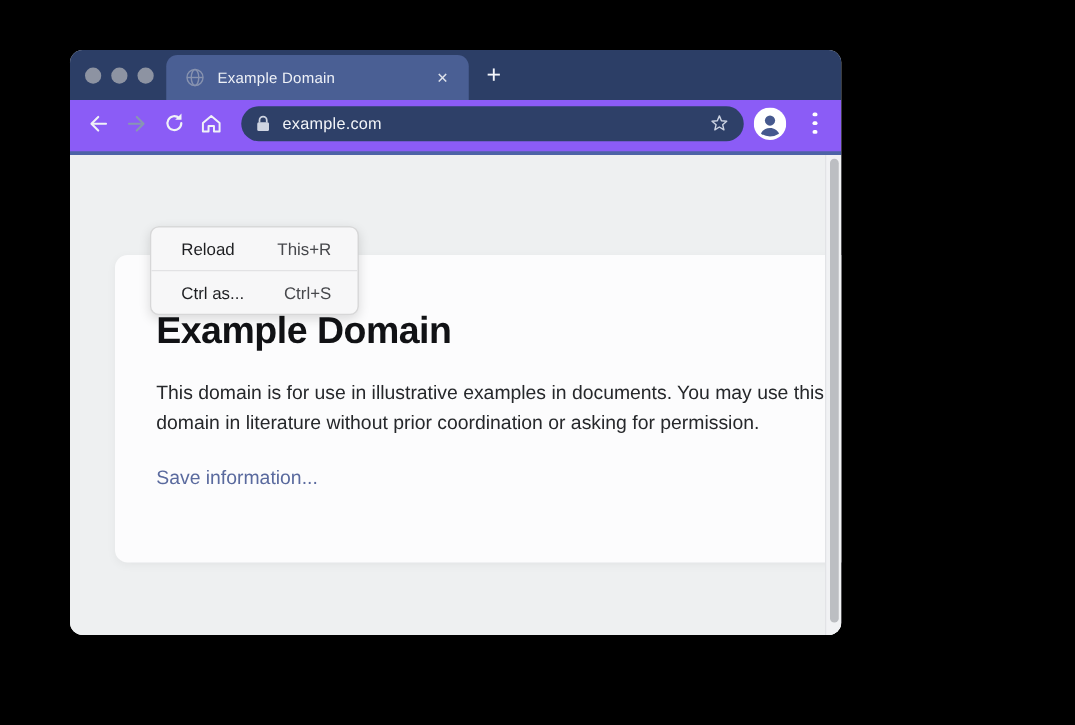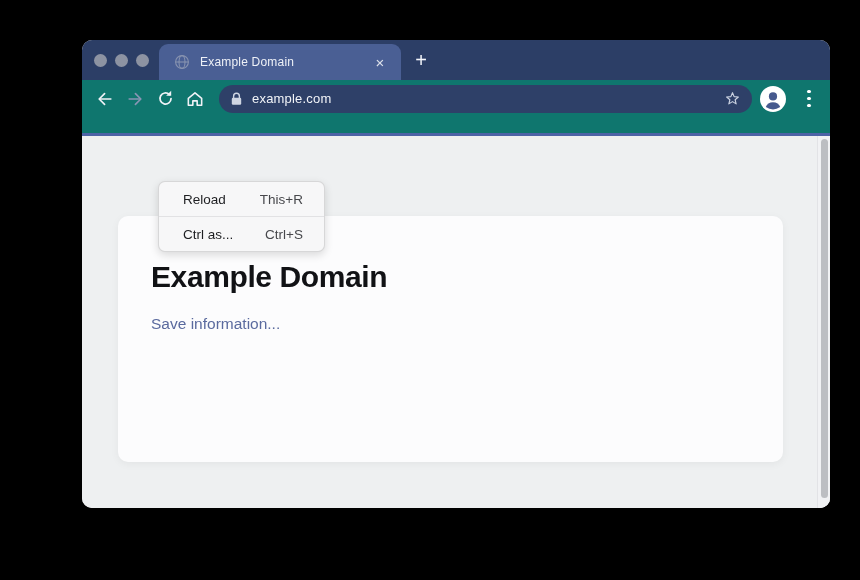--- a/index.html
+++ b/index.html
@@ -3,23 +3,23 @@
 <meta charset="utf-8">
 <style>
   html,body{margin:0;padding:0;}
   body{
     width:860px;height:580px;background:#000;
     font-family:"Liberation Sans","DejaVu Sans",sans-serif;
     position:relative;overflow:hidden;
     -webkit-font-smoothing:antialiased;
   }
   .window{
-    position:absolute;left:56px;top:40px;width:748px;height:468px;
+    position:absolute;left:56px;top:40px;width:617px;height:468px;
     border-radius:10px;overflow:hidden;background:#eef0f1;
-    display:flex;flex-direction:column;margin-left:26px;
+    display:flex;flex-direction:column;
   }
   
   .titlebar{
     position:relative;height:40px;flex:0 0 40px;background:#2c3e66;
   }
   .traffic-lights{
     position:absolute;left:12px;top:14px;display:flex;gap:8px;
   }
   .traffic-light{width:13px;height:13px;border-radius:50%;background:#8d93a2;}
   .tab{
@@ -35,22 +35,22 @@
   .tab-close{
     width:18px;height:18px;border-radius:50%;display:flex;align-items:center;justify-content:center;
     color:#dfe3ec;font-size:15px;line-height:1;cursor:default;
   }
   .new-tab{
     position:absolute;left:327px;top:9px;width:24px;height:24px;
     color:#f4f6fb;font-size:20px;font-weight:400;line-height:22px;text-align:center;
   }
   
   .toolbar{
-    height:37px;flex:0 0 37px;background:#0f766e;border-bottom:3px solid #4d63a6;
-    box-sizing:content-box;display:flex;align-items:center;padding:0 13px 16px 8px;
+    height:37px;flex:0 0 37px;background:#8b5cf6;border-bottom:3px solid #4d63a6;
+    box-sizing:content-box;display:flex;align-items:center;padding:0 13px 4px 8px;
   }
   .nav-btn{
     width:30px;height:30px;display:flex;align-items:center;justify-content:center;flex:0 0 30px;
   }
   .addr-bar{
     flex:1;height:28px;margin-left:9px;background:#2e4068;border-radius:14px;
     display:flex;align-items:center;padding:0 8px 0 11px;box-sizing:border-box;min-width:0;
   }
   .addr-url{
     margin-left:9px;font-size:13px;color:#f2f4f8;letter-spacing:.2px;font-weight:500;
@@ -82,21 +82,21 @@
   }
   .page-paragraph{
     margin:0 0 23px 0;font-size:15.5px;line-height:24px;color:#26282b;
     max-width:584px;
   }
   .page-link{
     font-size:15.5px;color:#5a6a9e;text-decoration:none;display:inline-block;
   }
   
   .context-menu{
-    position:absolute;left:76px;top:141px;width:167px;z-index:30;
+    position:absolute;left:64px;top:141px;width:167px;z-index:30;
     background:#f7f7f8;border:1px solid rgba(0,0,0,.13);border-radius:7px;
     box-shadow:0 3px 9px rgba(0,0,0,.14);overflow:hidden;box-sizing:border-box;
   }
   .cm-item{
     height:34px;display:flex;align-items:center;justify-content:space-between;
     padding:0 21px 0 24px;font-size:13.5px;
   }
   .cm-label{color:#1e1f22;}
   .cm-shortcut{color:#47484c;}
   .cm-divider{height:1px;background:#e2e2e4;margin:0;}
@@ -181,20 +181,21 @@
       <i></i>
         <i></i>
         <i></i>
     </span>
   </div>
 
   <div class="viewport">
 
     <div class="content-card">
       <h1 class="page-heading">Example Domain</h1>
+      <p class="page-paragraph">This domain is for use in illustrative examples in documents. You may use this domain in literature without prior coordination or asking for permission.</p>
       <a class="page-link" href="#">Save information...</a>
     </div>
 
     <div class="scrollbar">
       <div class="scroll-thumb"></div>
     </div>
   </div>
 
   <div class="context-menu">
     <div class="cm-item">

